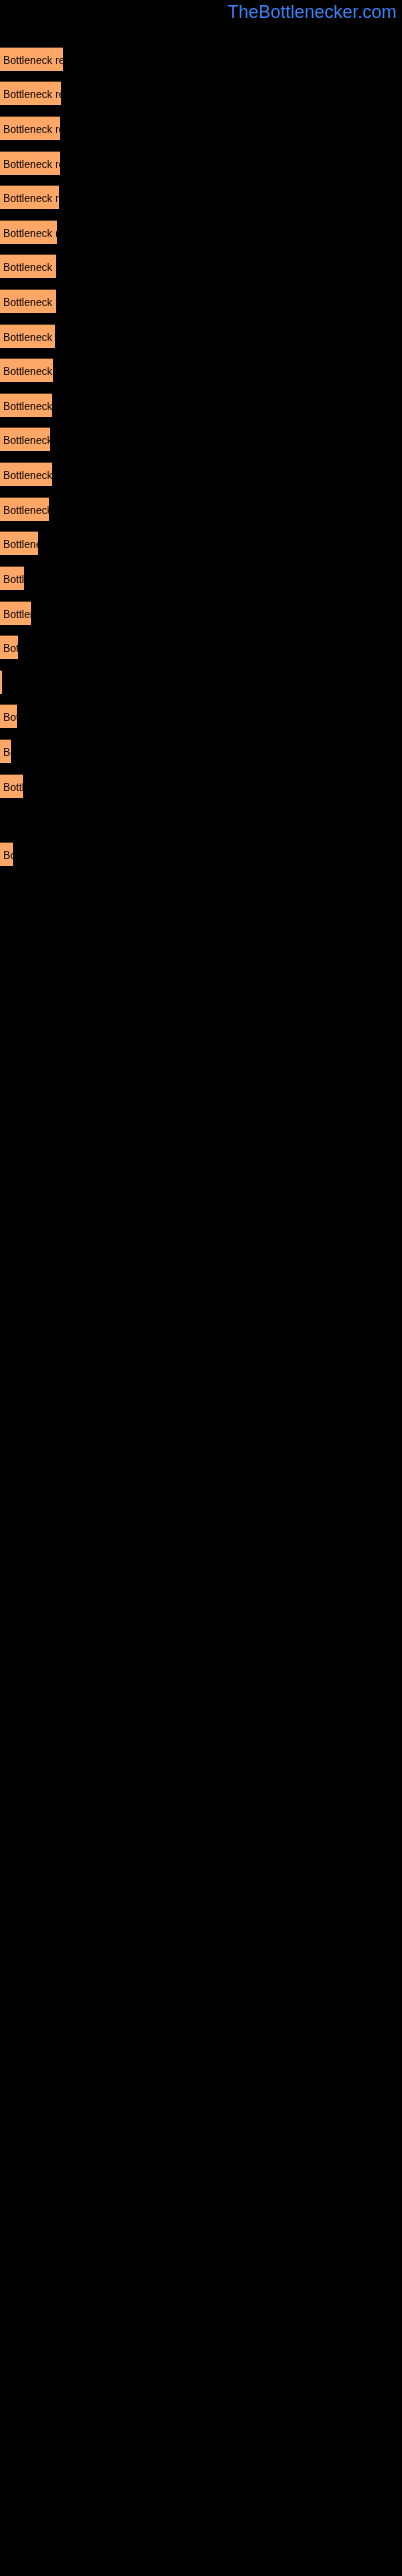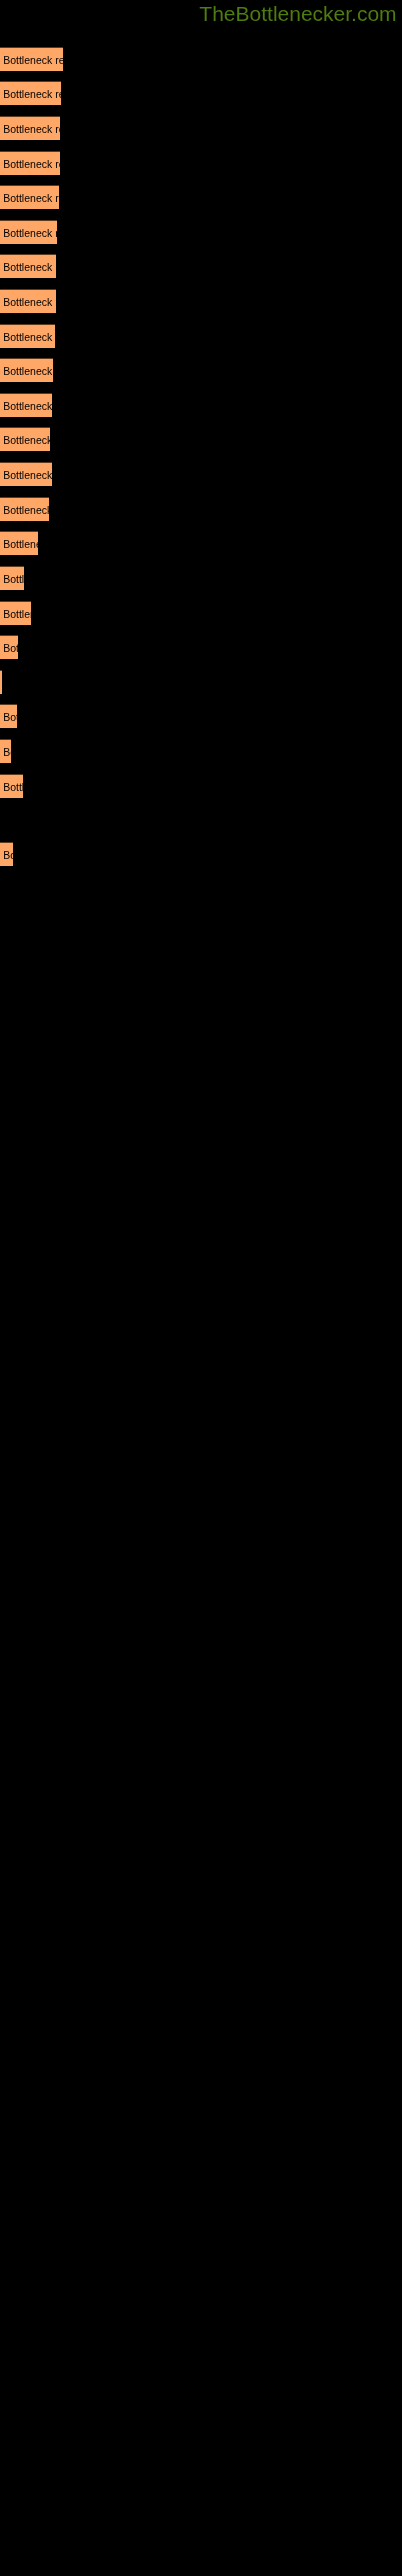--- a/index.html
+++ b/index.html
@@ -12,22 +12,22 @@
     height: 2576px;
     position: relative;
     overflow: hidden;
     font-family: "Liberation Sans", sans-serif;
     -webkit-font-smoothing: antialiased;
   }
   #site-title {
     position: absolute;
     right: 6.4px;
     top: 1.6px;
-    color: #4d7c0f;
-    font-size: 21px;
+    color: #3b82f6;
+    font-size: 18px;
     font-family: "Liberation Sans", sans-serif;
     letter-spacing: 0px;
     white-space: nowrap;
   }
   #chart-area {
     position: absolute;
     left: 0;
     top: 0;
     width: 403px;
     height: 2576px;

